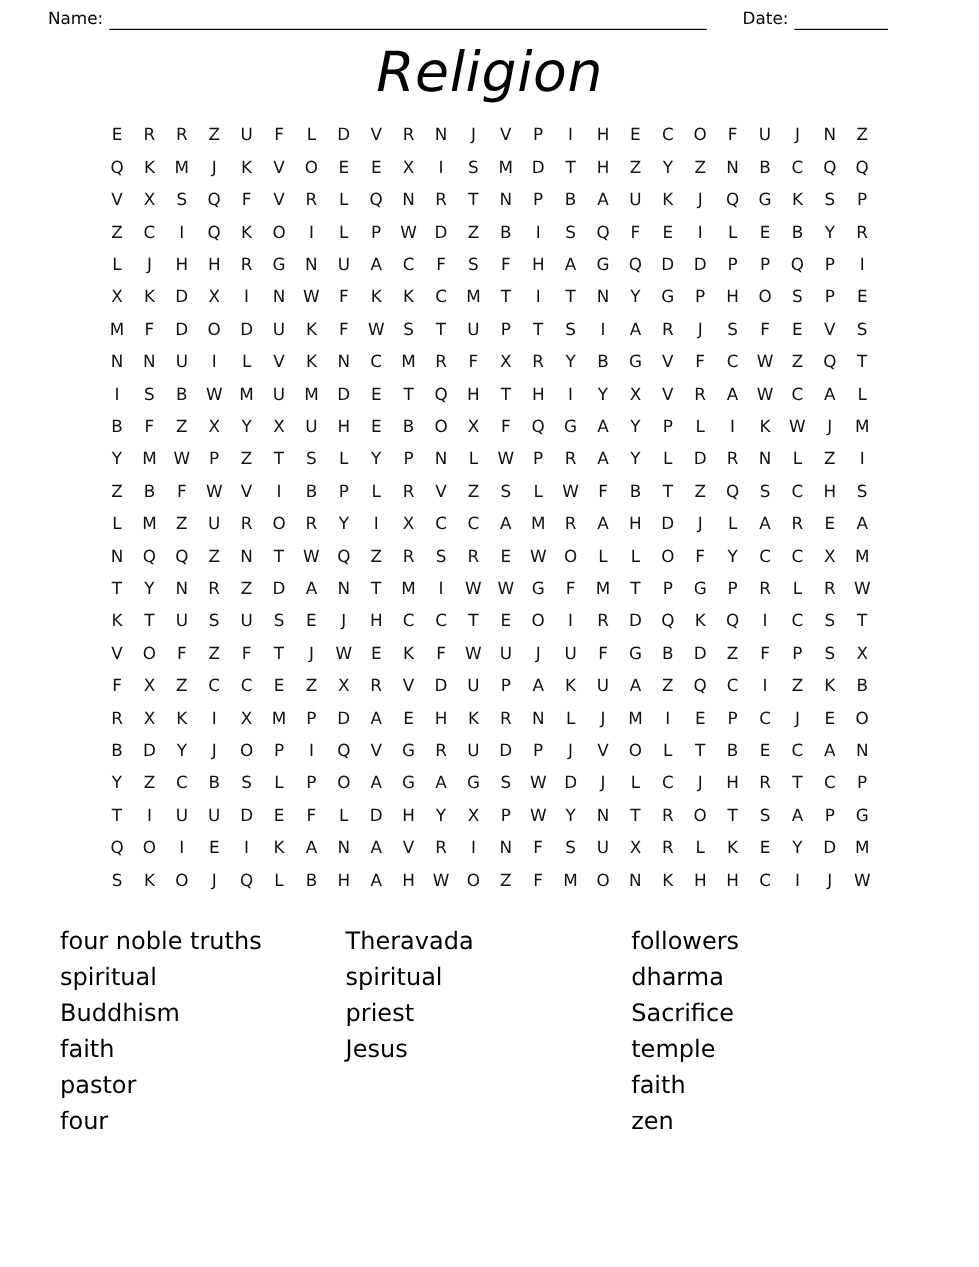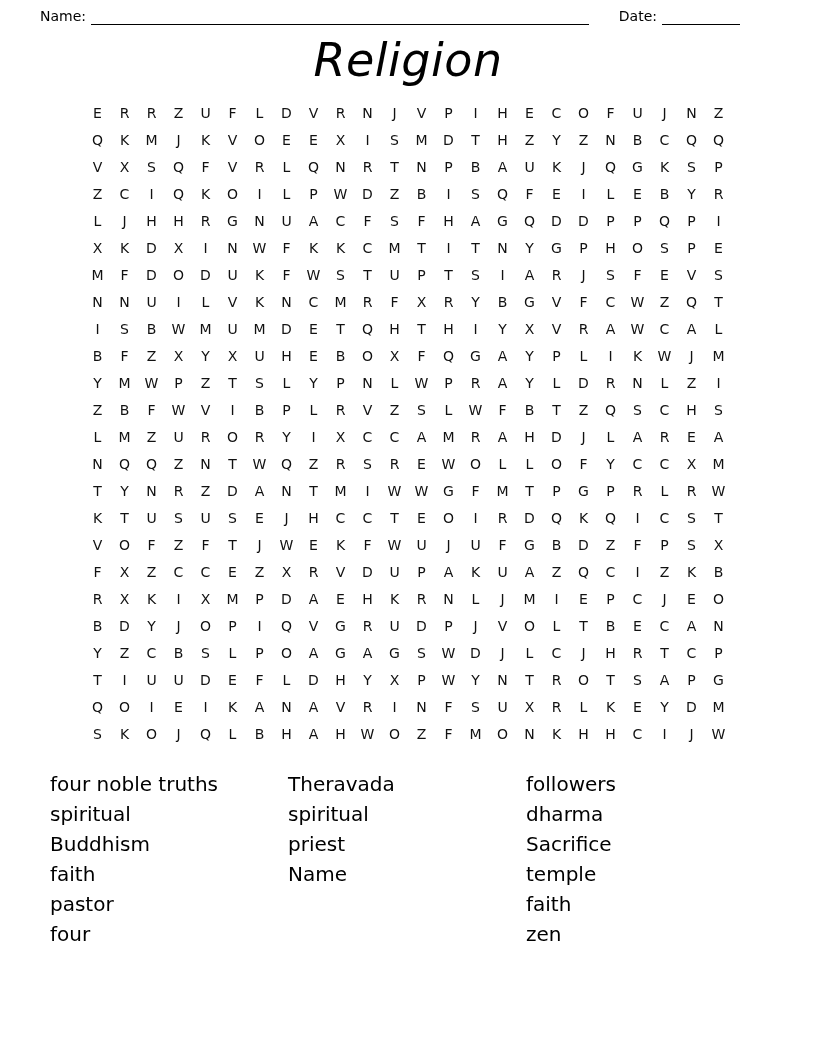--- a/index.html
+++ b/index.html
@@ -655,21 +655,21 @@
         <div class="word">spiritual</div>
         <div class="word">Buddhism</div>
         <div class="word">faith</div>
         <div class="word">pastor</div>
         <div class="word">four</div>
       </div>
     <div class="word-col">
         <div class="word">Theravada</div>
         <div class="word">spiritual</div>
         <div class="word">priest</div>
-        <div class="word">Name</div>
+        <div class="word">Jesus</div>
       </div>
     <div class="word-col">
         <div class="word">followers</div>
         <div class="word">dharma</div>
         <div class="word">Sacrifice</div>
         <div class="word">temple</div>
         <div class="word">faith</div>
         <div class="word">zen</div>
       </div>
   </div>

